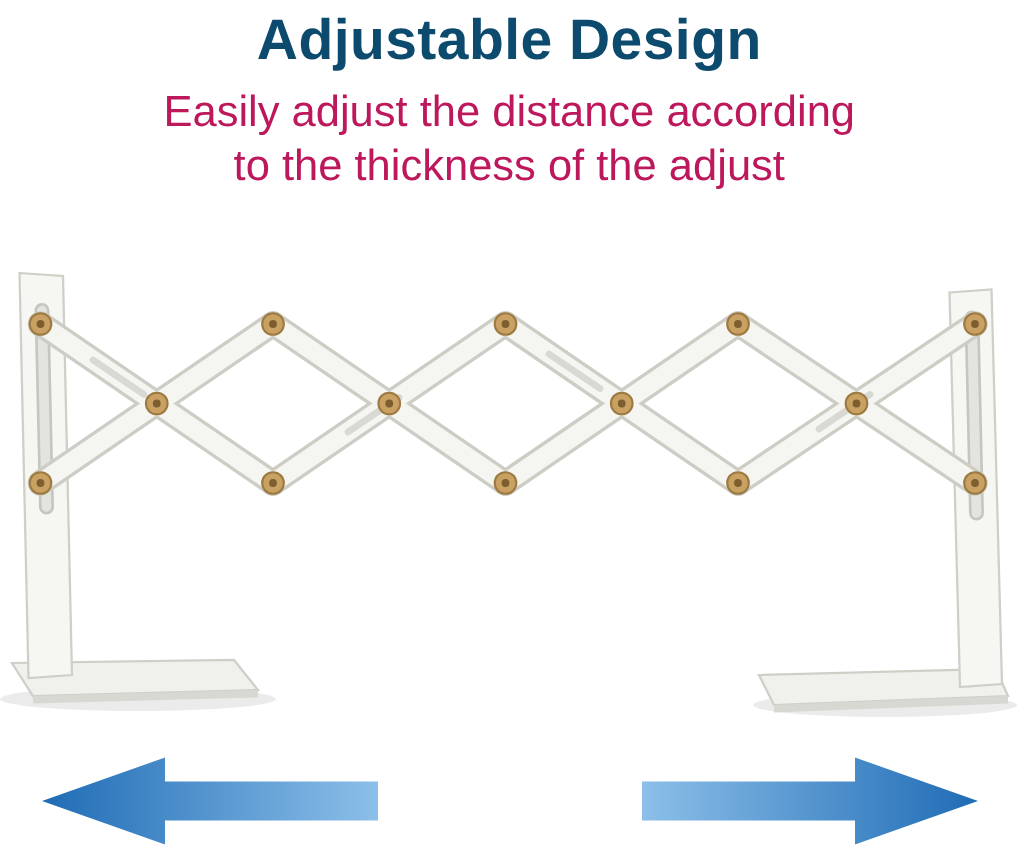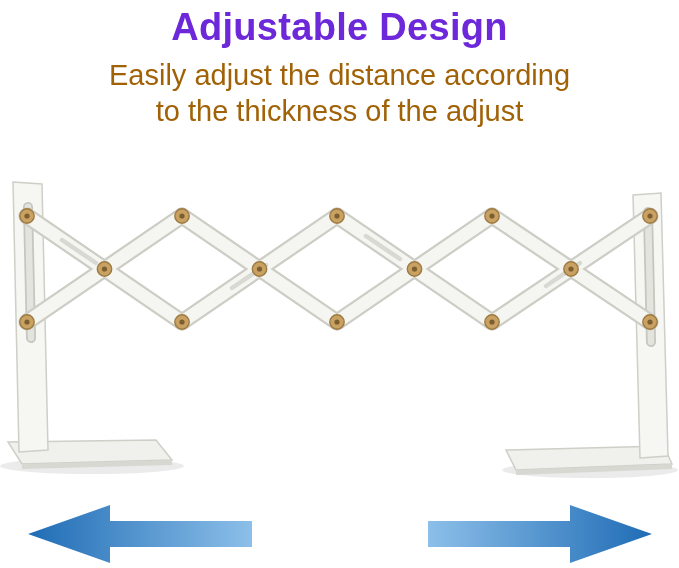--- a/index.html
+++ b/index.html
@@ -2,25 +2,25 @@
 <html><head>
 <meta charset="utf-8">
 <style>
   html,body{margin:0;padding:0;background:#ffffff;}
   .page{
     position:relative;width:679px;height:568px;background:#ffffff;overflow:hidden;
     font-family:"Liberation Sans",sans-serif;
   }
   .title{
     position:absolute;top:6px;left:0;width:100%;margin:0;text-align:center;
-    font-size:38px;font-weight:700;letter-spacing:.3px;color:#6d28d9;
+    font-size:38px;font-weight:700;letter-spacing:.3px;color:#0c4a6e;
   }
   .subtitle{
     position:absolute;top:58px;left:0;width:100%;margin:0;text-align:center;
-    font-size:29px;line-height:1.24;font-weight:500;color:#a16207;
+    font-size:29px;line-height:1.24;font-weight:500;color:#be185d;
   }
   svg.scene{position:absolute;top:0;left:0;display:block;}
 </style>
 </head>
 <body>
 
 <div class="page">
 
   <h1 class="title">Adjustable Design</h1>
 

